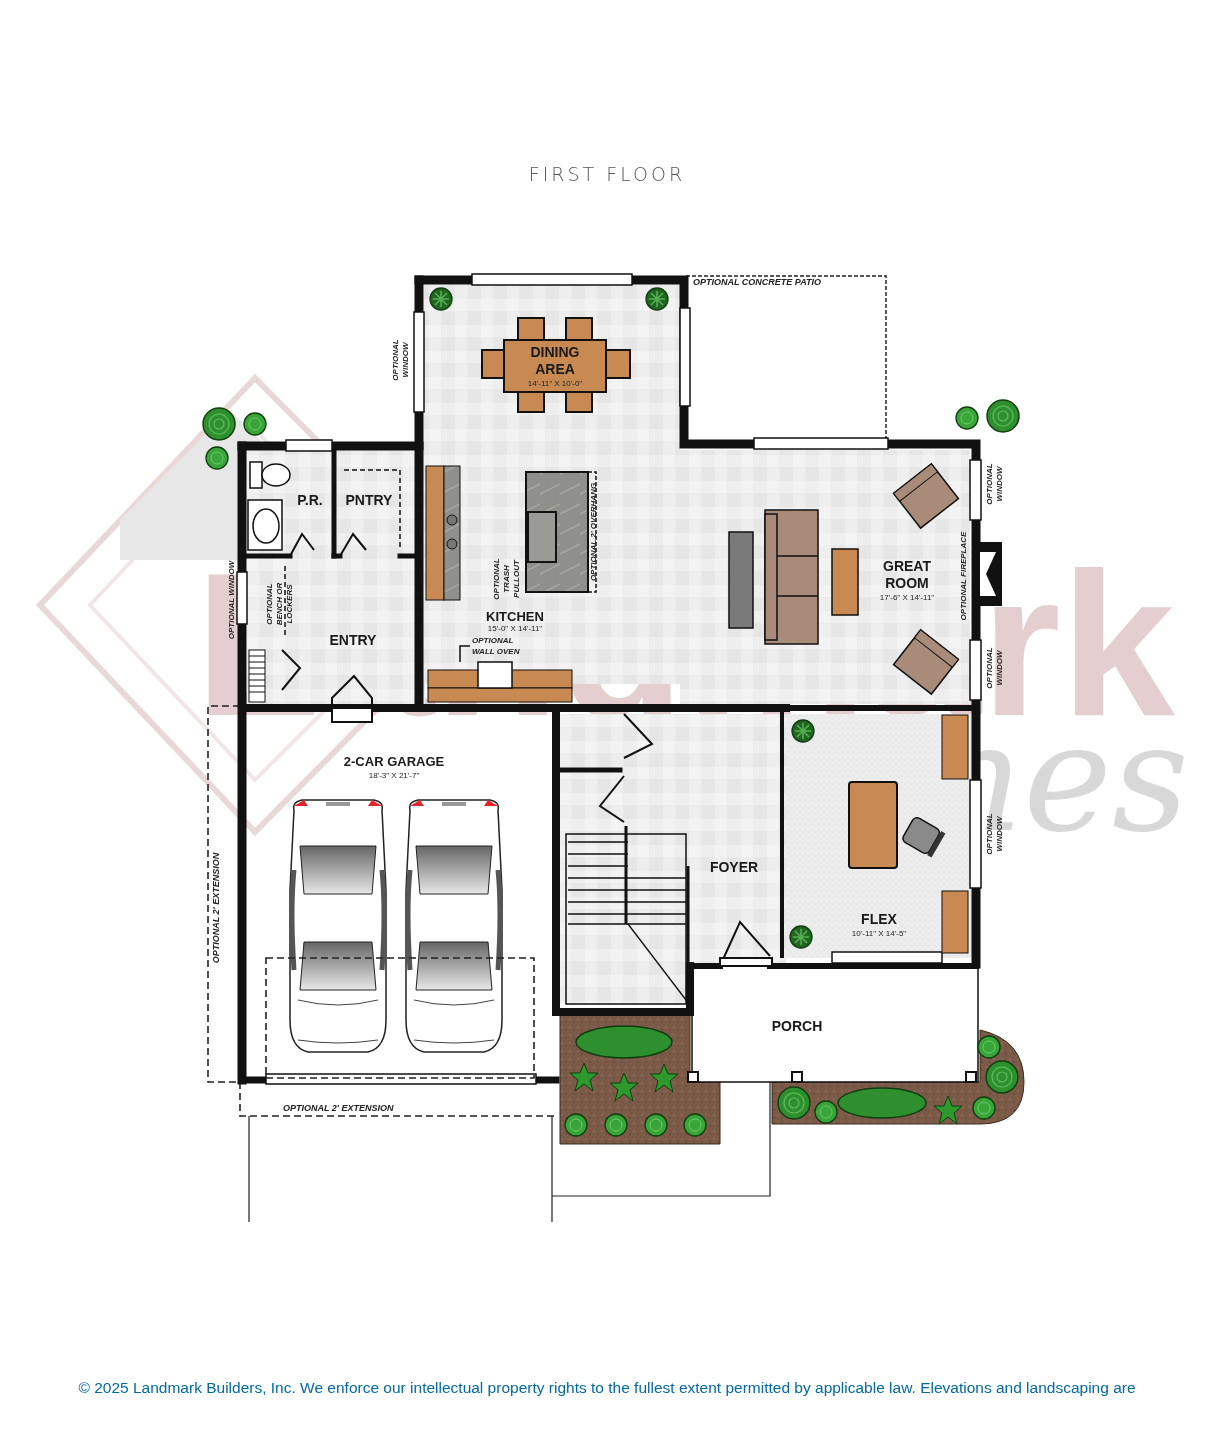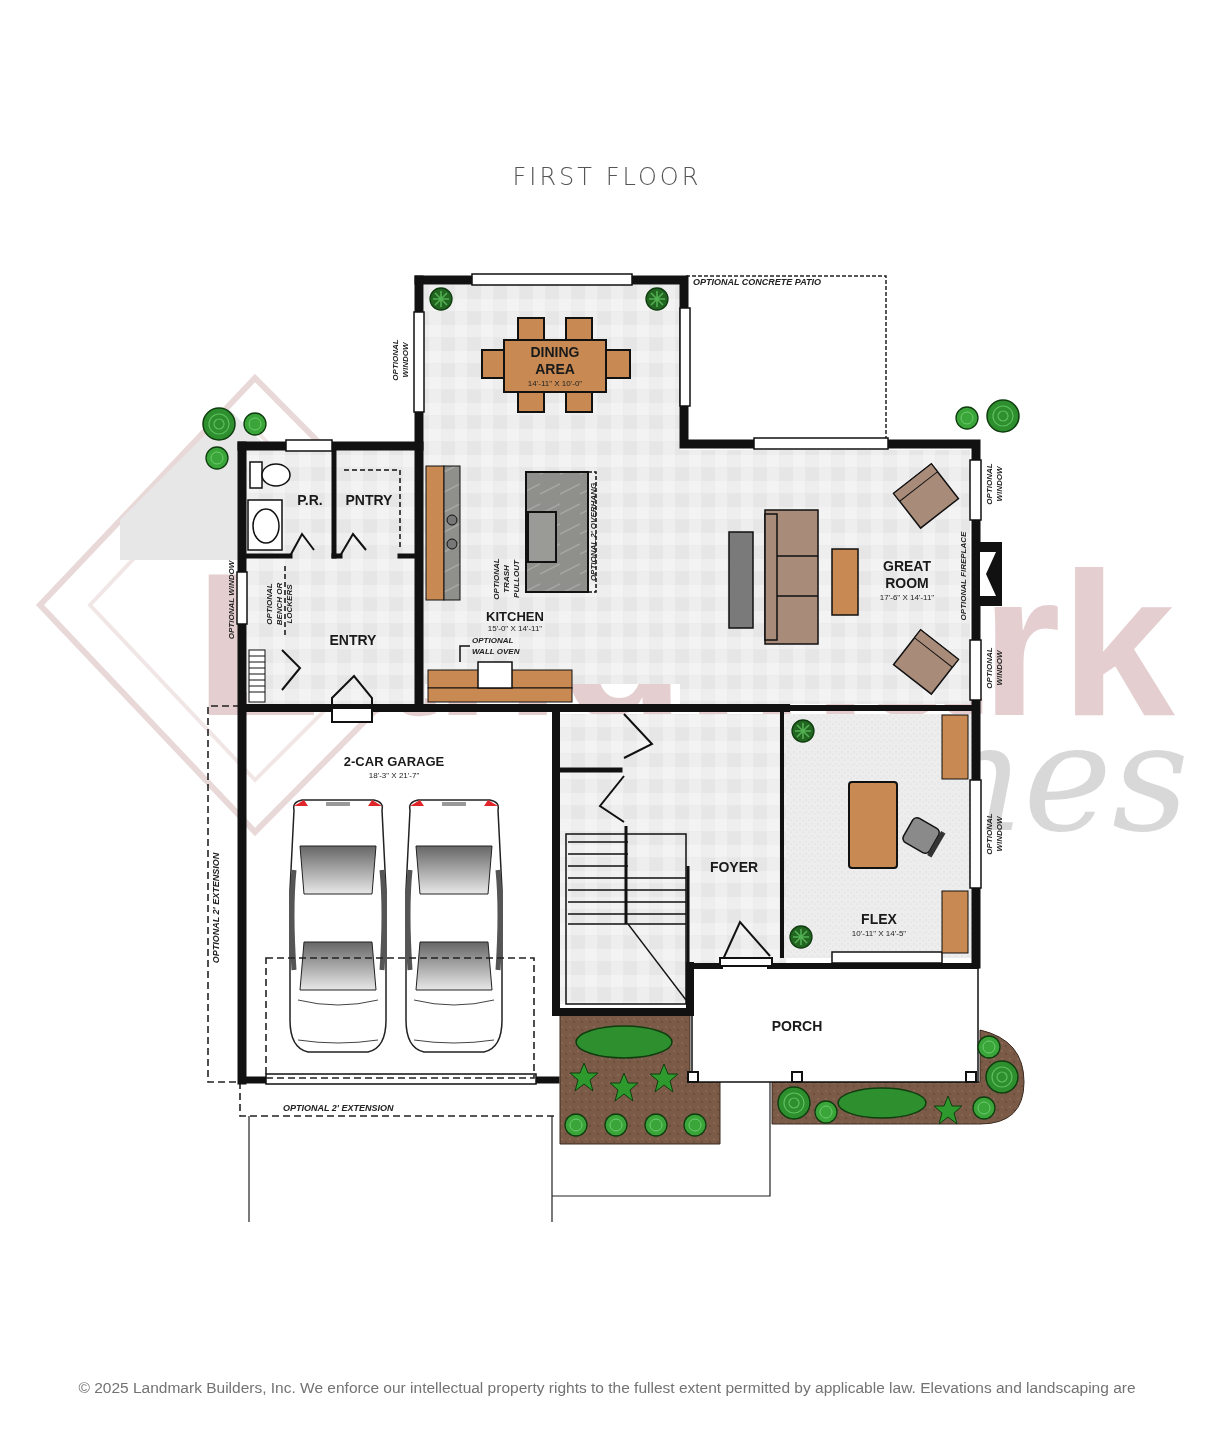--- a/index.html
+++ b/index.html
@@ -1,22 +1,22 @@
 <!DOCTYPE html>
 <html><head>
 <meta charset="utf-8">
 <style>
   html,body{margin:0;padding:0;background:#ffffff;}
   body{width:1214px;height:1439px;position:relative;overflow:hidden;font-family:"Liberation Sans",sans-serif;color:#1a1a1a;}
-  .title{position:absolute;left:0;top:163px;width:1214px;text-align:center;font-family:"DejaVu Sans",sans-serif;font-size:24px;letter-spacing:3px;color:#555;font-weight:300;}
+  .title{position:absolute;left:0;top:163px;width:1214px;text-align:center;font-family:"DejaVu Sans",sans-serif;font-size:19px;letter-spacing:3px;color:#555;font-weight:300;}
   svg.plan{position:absolute;left:0;top:0;}
   .rl{font-family:"Liberation Sans",sans-serif;font-weight:bold;fill:#1a1a1a;}
   .dim{font-family:"Liberation Sans",sans-serif;fill:#222;}
   .opt{font-family:"Liberation Sans",sans-serif;font-weight:bold;font-style:italic;fill:#222;}
-  .footer{position:absolute;left:0;top:1378px;width:1214px;text-align:center;font-family:"Liberation Sans",sans-serif;font-size:15.5px;line-height:19px;color:#737373;}
+  .footer{position:absolute;left:0;top:1378px;width:1214px;text-align:center;font-family:"Liberation Sans",sans-serif;font-size:15.5px;line-height:19px;color:#0369a1;}
 </style>
 </head>
 <body>
 
 <div class="title">FIRST FLOOR</div>
 
 <svg class="plan" width="1214" height="1439" viewBox="0 0 1214 1439">
   <defs>
     <pattern id="tile" width="26" height="26" patternUnits="userSpaceOnUse">
       <rect width="26" height="26" fill="#eeeeee"></rect>

